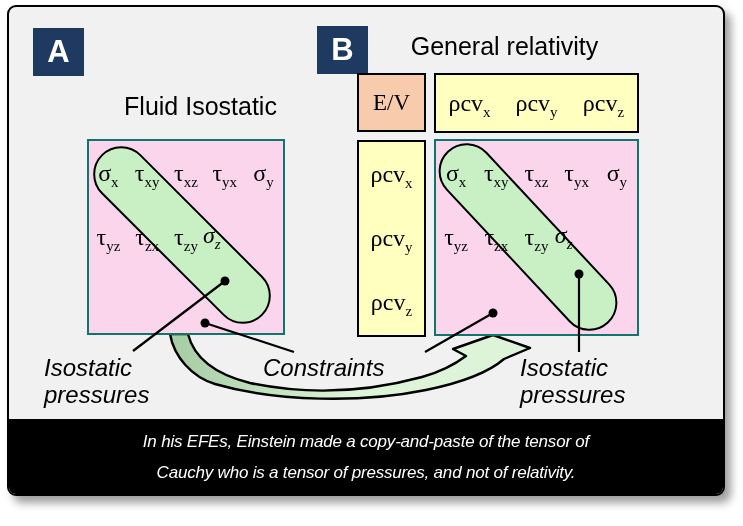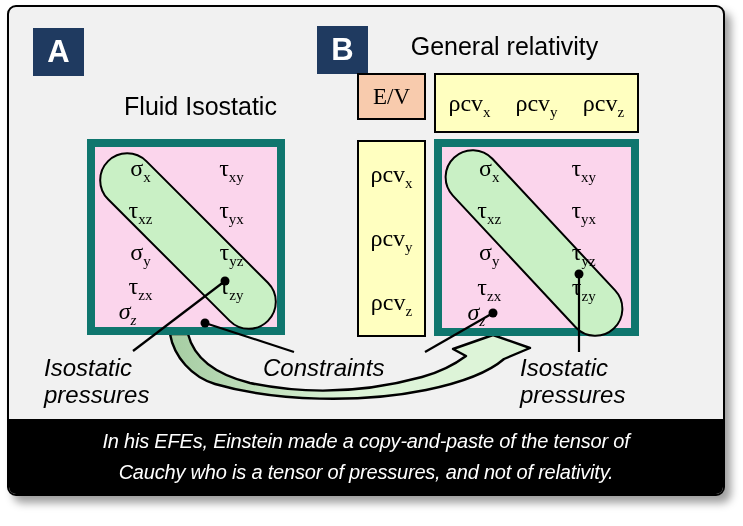--- a/index.html
+++ b/index.html
@@ -26,41 +26,41 @@
   #badge-b{left:308px;top:19px;}
   .panel-title{
     position:absolute;font-weight:normal;font-size:25px;color:#000;
     text-align:center;white-space:nowrap;
   }
   #title-a{left:34px;top:85px;width:315px;}
   #title-b{left:373px;top:25px;width:245px;}
   .boxed{border:2.5px solid #000;box-sizing:border-box;position:absolute;}
   .serif{font-family:"Liberation Serif","DejaVu Serif",serif;}
   #energy-cell{
-    left:348px;top:66px;width:69px;height:47px;
+    left:348px;top:66px;width:69px;height:59px;
     background:var(--energy_peach,#f8cbad);
     display:flex;align-items:center;justify-content:center;
     font-size:23px;
   }
   #momentum-row{
     left:425px;top:66px;width:205px;height:60px;
     background:var(--vector_yellow,#ffffc0);
     display:grid;grid-template-columns:1fr 1fr 1fr;place-items:center;
     font-size:24px;
   }
   #momentum-col{
     left:348px;top:133px;width:69px;height:197px;
     background:var(--vector_yellow,#ffffc0);
     display:grid;grid-template-rows:1fr 1fr 1fr;place-items:center;
     font-size:24px;
   }
   .matrix{
     background:var(--matrix_pink,#fbd5ec);
-    border:8px solid #0f766e;box-sizing:border-box;
-    display:grid;grid-template-columns:1fr 1fr;grid-template-rows:1fr 1fr 1fr;
+    border:2px solid #0f766e;box-sizing:border-box;
+    display:grid;grid-template-columns:1fr 1fr 1fr 1fr 1fr;grid-template-rows:1fr 1fr 1fr;
     place-items:center;font-size:24px;z-index:2;
   }
   #matrix-left{left:78px;top:132px;width:198px;height:196px;}
   #matrix-right{left:425px;top:132px;width:205px;height:197px;}
   .matrix .cell{position:relative;z-index:2;}
   .cell.nudge{transform:translate(-13px,-2px);font-style:italic;}
   sub.sb{font-size:15px;line-height:0;}
   .capsule{
     position:absolute;z-index:1;
     background:var(--capsule_green,#c9f0c5);
@@ -77,21 +77,21 @@
     text-align:left;line-height:27px;white-space:nowrap;
   }
   #anno-left{left:35px;top:347px;width:165px;}
   #anno-constraints{left:254px;top:347px;width:165px;font-style:italic;}
   #anno-right{left:511px;top:347px;width:165px;}
   .caption-bar{
     position:absolute;left:0;right:0;bottom:0;height:75px;
     background:var(--caption_bg,#000);
     color:var(--caption_text,#fff);
     z-index:5;display:flex;flex-direction:column;justify-content:center;
-    text-align:center;font-style:italic;font-size:20px;line-height:31px;
+    text-align:center;font-style:italic;font-size:17px;line-height:31px;
     letter-spacing:-0.2px;
   }
   .stop-dark{stop-color:var(--arrow_green_dark,#a5cca2);}
   .stop-light{stop-color:var(--arrow_green_light,#ddf4d8);}
 </style>
 </head>
 <body>
 
 <div class="frame">
 

